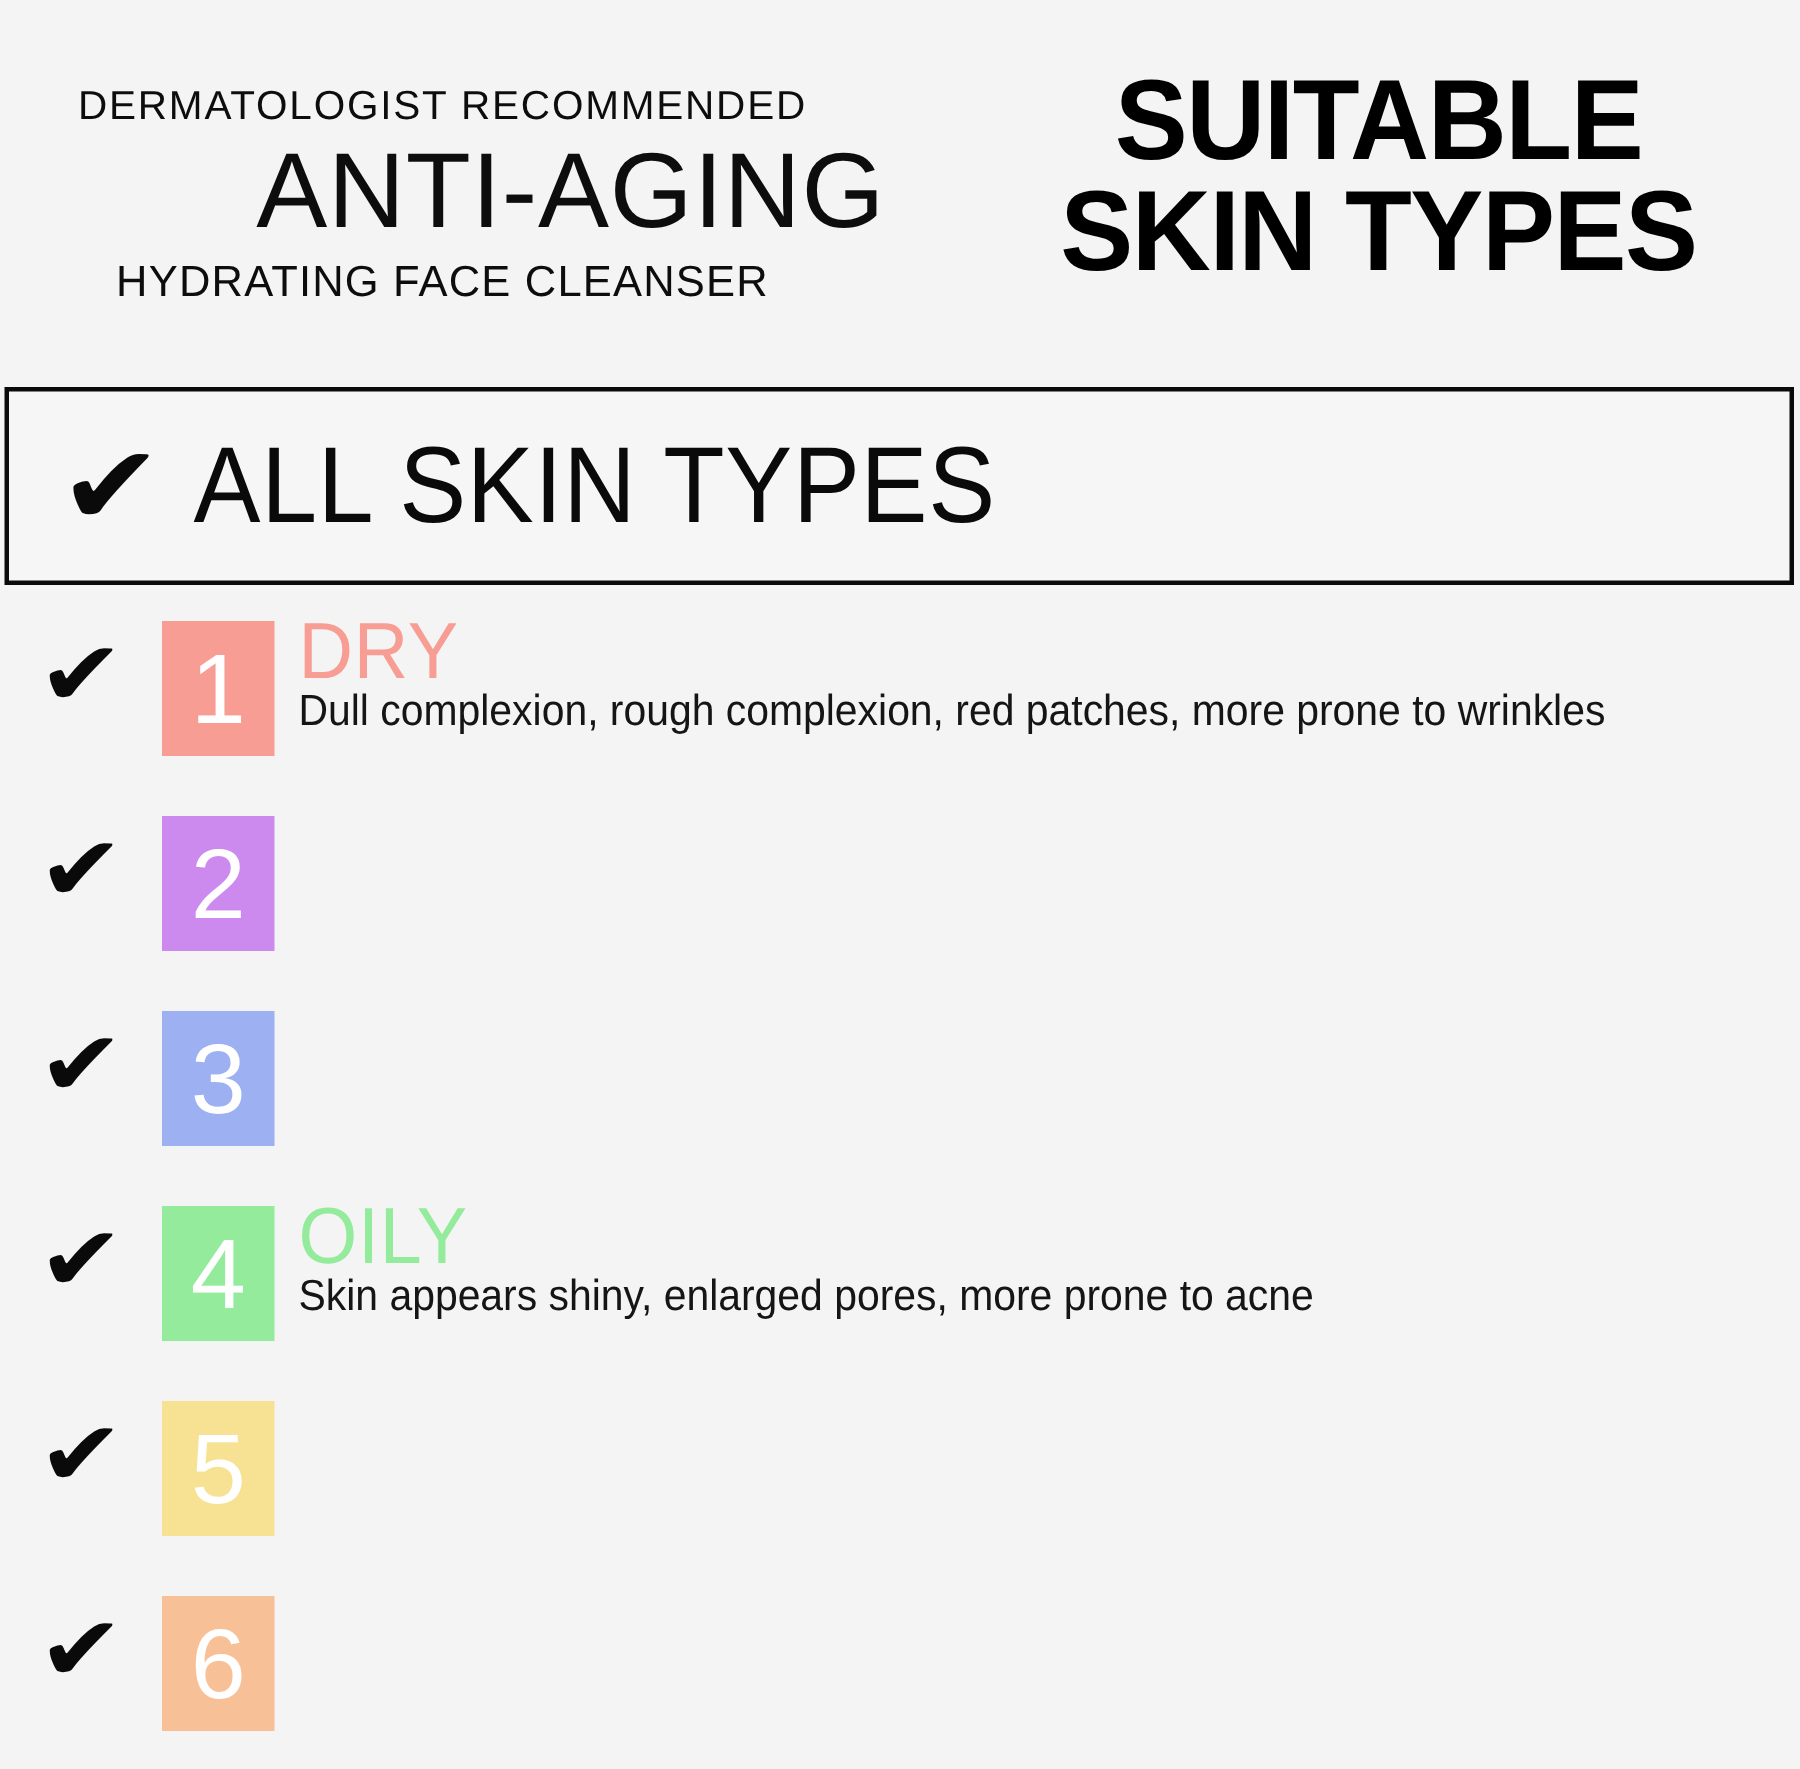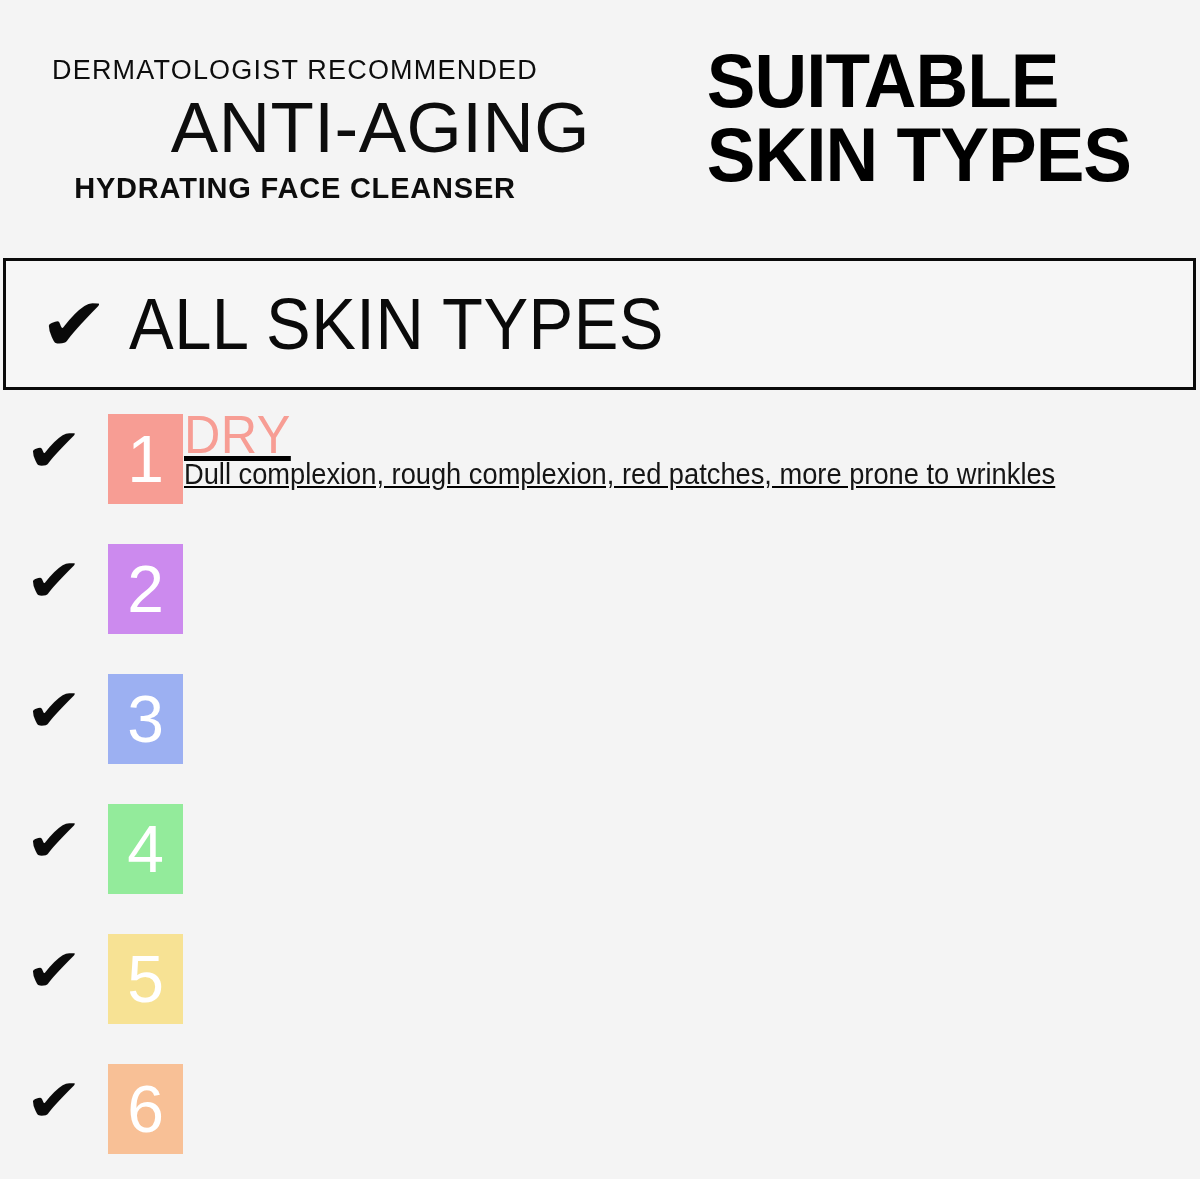--- a/index.html
+++ b/index.html
@@ -46,29 +46,29 @@
     font-weight: 400;
     margin-top: 4px;
     white-space: nowrap;
     text-align: right;
   }
   .subline {
     font-family: "Liberation Sans", sans-serif;
     font-size: 29px;
     letter-spacing: 0.8px;
     line-height: 1.05;
-    font-weight: 700;
+    font-weight: 400;
     margin-top: 5px;
     white-space: nowrap;
   }
   .header-right {
     position: absolute;
     right: 60px;
     top: 44px;
-    text-align: left;
+    text-align: center;
     color: #000;
   }
   .suitable-l1, .suitable-l2 {
     font-family: "Liberation Sans Narrow", "Liberation Sans", sans-serif;
     font-weight: 700;
     font-size: 76px;
     line-height: 0.98;
     letter-spacing: -1px;
     transform: scaleX(0.96);
     transform-origin: center;
@@ -145,24 +145,23 @@
     justify-content: center;
     font-family: "Liberation Sans", sans-serif;
     font-size: 66px;
     font-weight: 300;
     color: #ffffff;
     line-height: 1;
     box-sizing: border-box;
   }
   .row-text {
     flex: 1 1 auto;
-    padding-left: 1px;
+    padding-left: 16px;
     padding-top: 10px;
     min-width: 0;
-    text-decoration: underline;
   }
   .row-title {
     font-family: "Liberation Sans", sans-serif;
     font-size: 53px;
     font-weight: 400;
     line-height: 1.0;
     letter-spacing: 0.5px;
     transform: scaleX(0.95);
     transform-origin: left center;
     white-space: nowrap;
@@ -215,20 +214,24 @@
       <div class="row-check">✔</div>
       <div class="row-num" style="background-color: rgb(204, 138, 238);">2</div>
     </div>
     <div class="row">
       <div class="row-check">✔</div>
       <div class="row-num" style="background-color: rgb(156, 176, 242);">3</div>
     </div>
     <div class="row">
       <div class="row-check">✔</div>
       <div class="row-num" style="background-color: rgb(147, 235, 155);">4</div>
+      <div class="row-text">
+        <div class="row-title" style="color: rgb(147, 235, 155);">OILY</div>
+        <div class="row-desc">Skin appears shiny, enlarged pores, more prone to acne</div>
+      </div>
     </div>
     <div class="row">
       <div class="row-check">✔</div>
       <div class="row-num" style="background-color: rgb(247, 226, 148);">5</div>
     </div>
     <div class="row">
       <div class="row-check">✔</div>
       <div class="row-num" style="background-color: rgb(248, 192, 150);">6</div>
     </div>
   </div>

